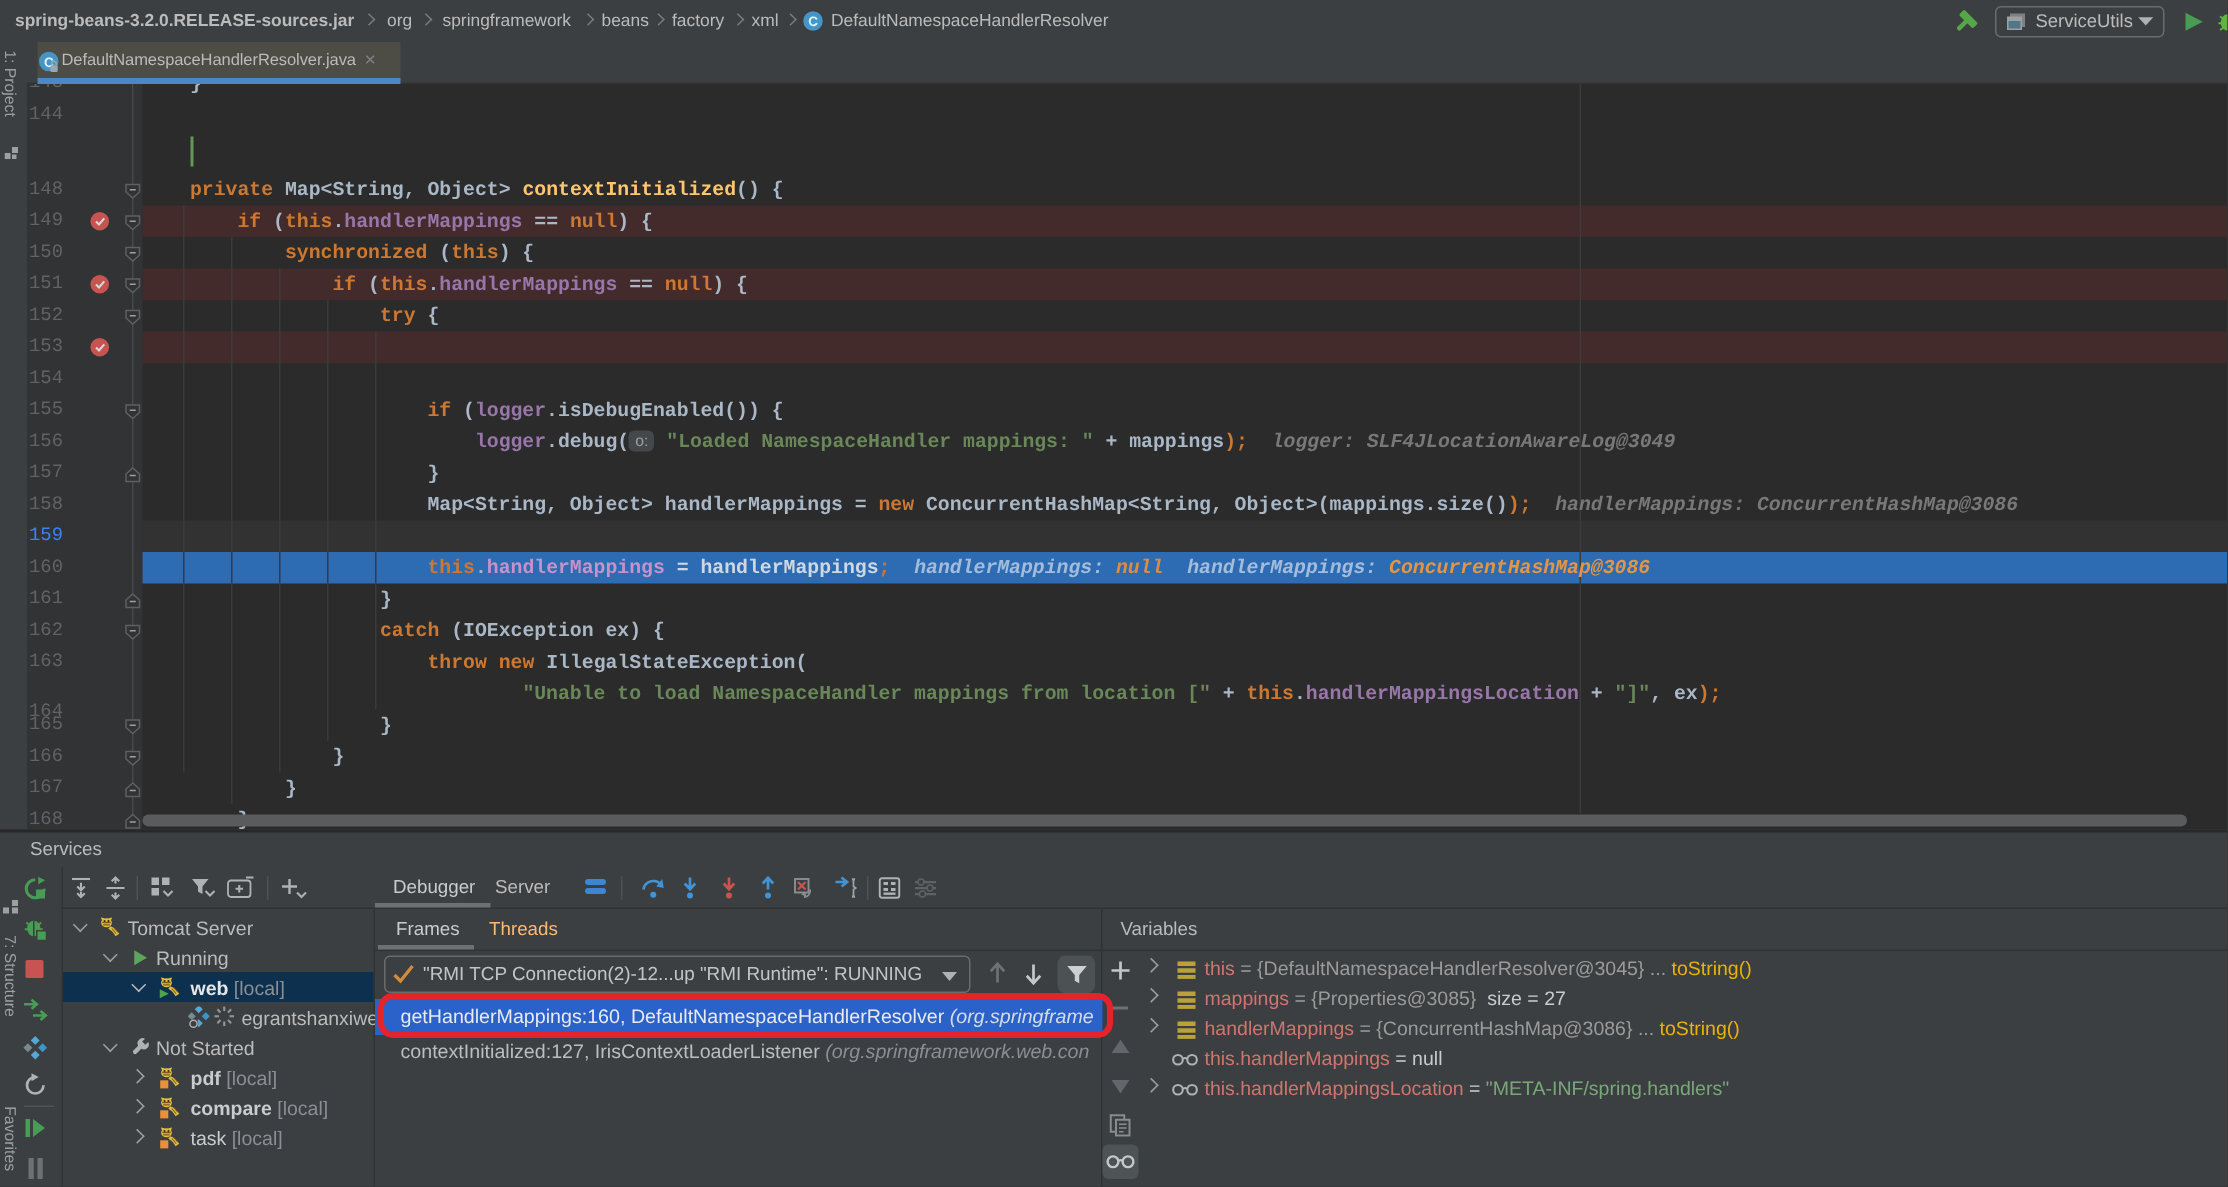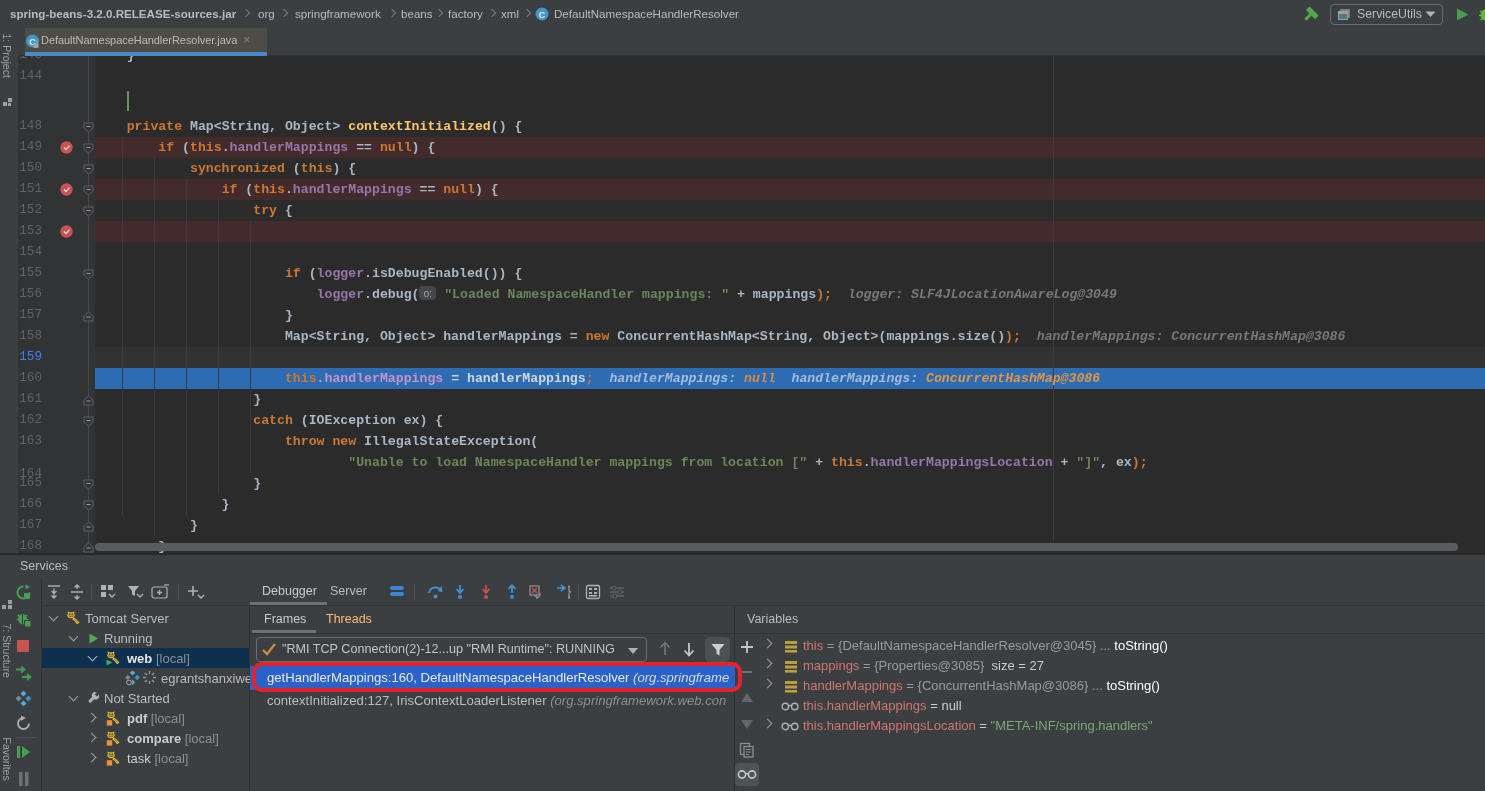--- a/index.html
+++ b/index.html
@@ -16,21 +16,21 @@
 .rowR{position:absolute;left:95px;right:0;height:21px;background:#432B2B}
 .rowB{position:absolute;left:95px;right:0;height:21px;background:#2D6BB2}
 .rowC{position:absolute;left:95px;right:0;height:21px;background:#323232}
 .guide{position:absolute;width:1px;background:#3A3A3A}
 .chevR{display:inline-block;width:7px;height:7px;border-right:1.6px solid #9DA0A2;border-bottom:1.6px solid #9DA0A2;transform:rotate(-45deg)}
 .chevD{display:inline-block;width:7px;height:7px;border-right:1.6px solid #9DA0A2;border-bottom:1.6px solid #9DA0A2;transform:rotate(45deg)}
 .ui{font-size:13px;color:#BBBBBB}
 .gr{color:#808080}
 .vn{color:#D0756E}
 .vv{color:#9B9B9B}
-.lnk{color:#ffffff}
+.lnk{color:#eab308}
 .chip{display:inline-block;background:#45484A;color:#9DA0A2;border-radius:4px;font:400 10.5px "Liberation Sans";padding:0 4px;line-height:14px;vertical-align:1px}
 </style></head>
 <body>
 
 <div class="abs" style="left:0;top:0;width:1485px;height:28px;background:#3c3f41"></div>
 <div class="abs" style="left:10px;top:7px;font-size:11.6px;font-weight:bold;color:#C9CBCD;color:#BBBBBB;white-space:nowrap">spring-beans-3.2.0.RELEASE-sources.jar</div>
 <div class="abs" style="left:243px;top:10px;width:6px;height:6px;border-right:1.4px solid #787C7E;border-top:1.4px solid #787C7E;transform:rotate(45deg)"></div>
 <div class="abs" style="left:258px;top:7px;font-size:11.6px;color:#BBBBBB;white-space:nowrap">org</div>
 <div class="abs" style="left:281px;top:10px;width:6px;height:6px;border-right:1.4px solid #787C7E;border-top:1.4px solid #787C7E;transform:rotate(45deg)"></div>
 <div class="abs" style="left:295px;top:7px;font-size:11.6px;color:#BBBBBB;white-space:nowrap">springframework</div>

